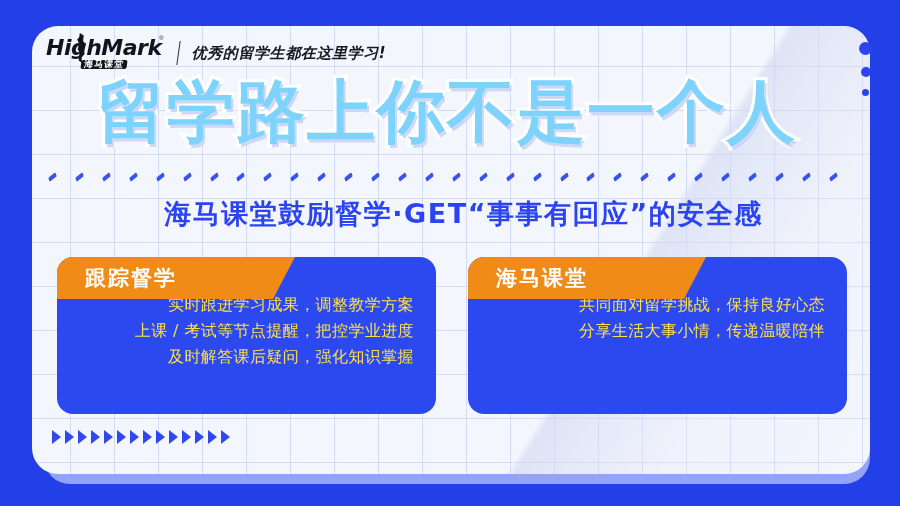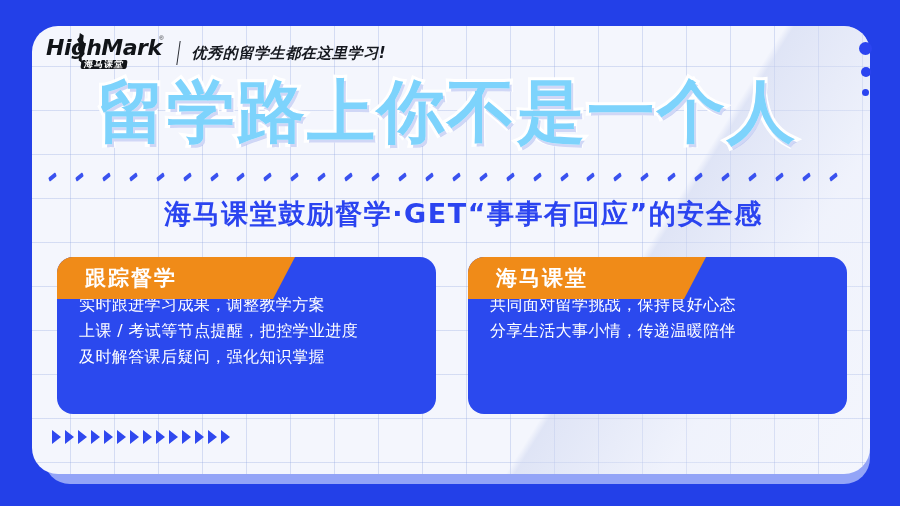--- a/index.html
+++ b/index.html
@@ -231,25 +231,26 @@
     font-weight: bold;
     color: #ffffff;
     letter-spacing: 2px;
     font-family: "DejaVu Sans", sans-serif;
   }
   .card-body {
     padding: 6px 22px 0 22px;
   }
   .card-line {
     font-size: 16px;
-    color: #ffffff;
+    color: #fde047;
     line-height: 1.62;
     letter-spacing: 0.4px;
     white-space: nowrap;
     font-family: "DejaVu Sans", sans-serif;
+    text-align: right;
   }
 
   
   .tri-row {
     position: absolute;
     left: 52px;
     top: 430px;
     display: flex;
     gap: 4px;
   }

